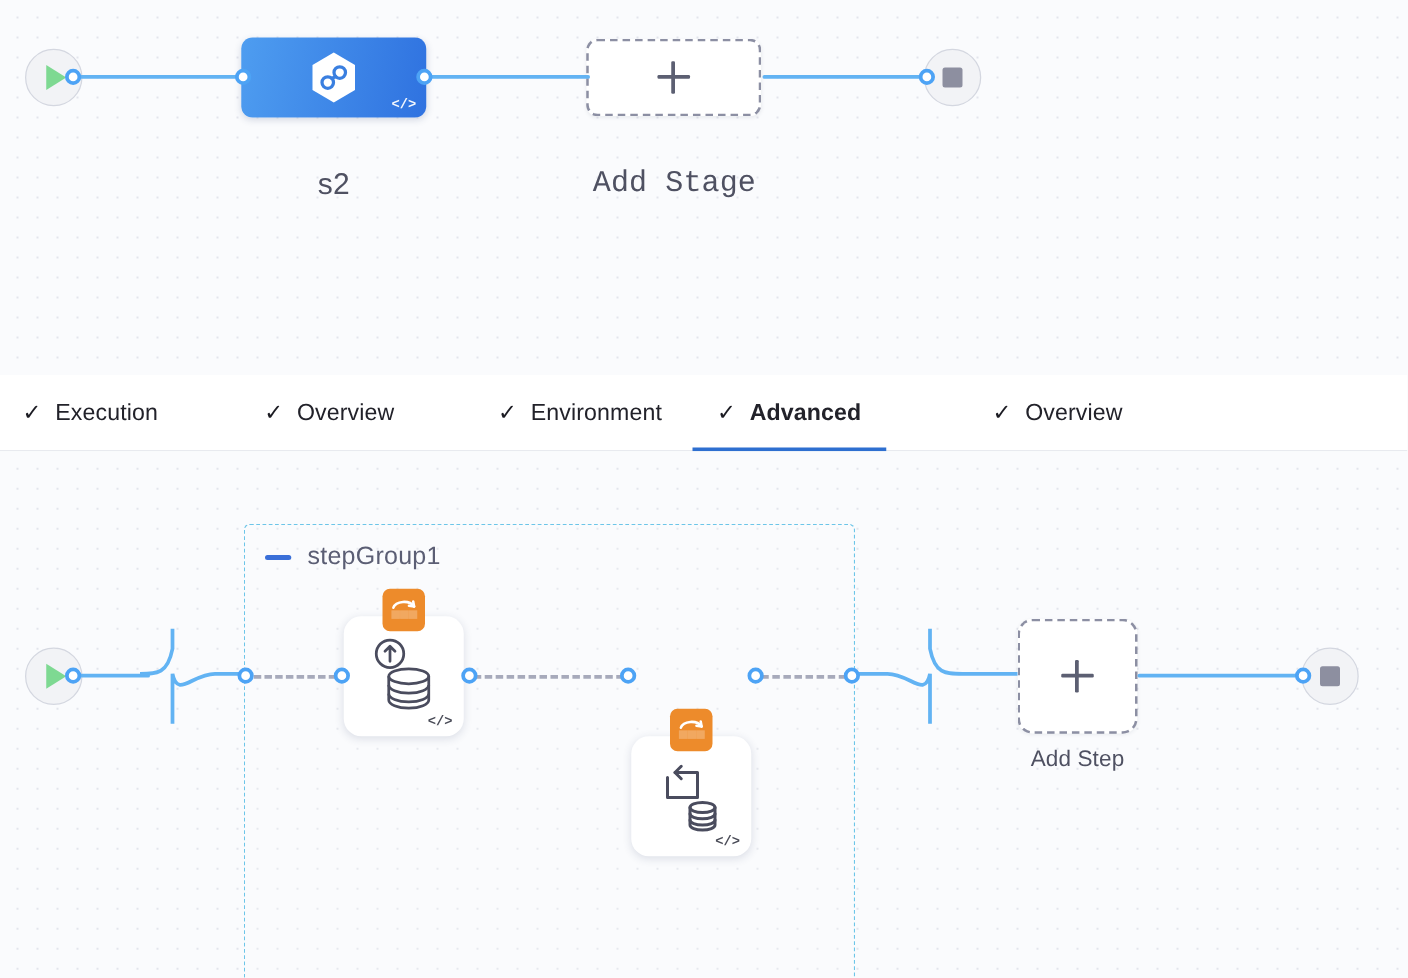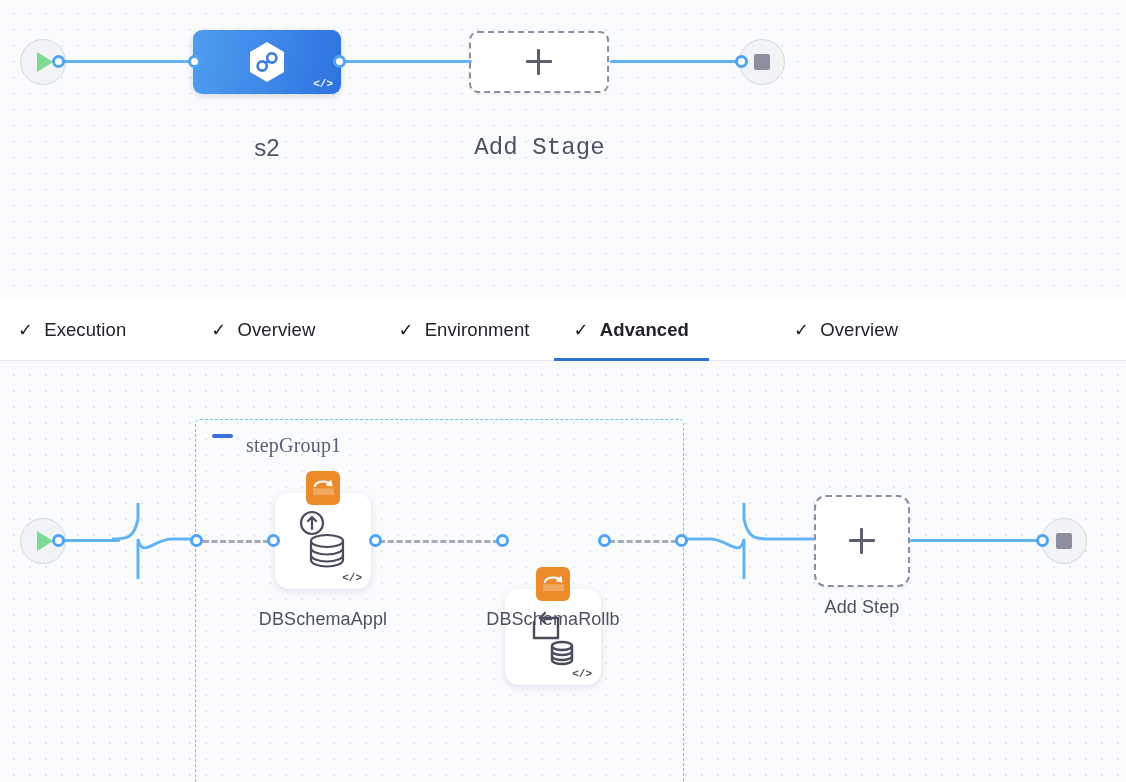--- a/index.html
+++ b/index.html
@@ -109,21 +109,21 @@
     line-height: 1.32; letter-spacing: .1px;
   }
   .node-label.small { font-size: 18px; }
 
   
   .step-group {
     border: 1.6px dashed #6cc5e8;
     border-radius: 5px;
     background: rgba(255,255,255,0.16);
   }
-  .sg-header { display: flex; gap: 13px; font-family: Liberation Serif, serif; }
+  .sg-header { display: flex; align-items: center; gap: 13px; }
   .sg-minus { width: 21px; height: 4px; background: #3a6fd8; border-radius: 2px; cursor: pointer; }
   .sg-title { color: #5b5e74; font-size: 20px; letter-spacing: .2px; }
 
   
   .step-card {
     width: 96px; height: 96px; border-radius: 14px;
     background: #ffffff; box-shadow: 0 2px 7px rgba(45,60,100,.14);
     position: relative; cursor: pointer;
     display: flex; align-items: center; justify-content: center;
   }
@@ -253,21 +253,20 @@
         </g>
       </svg>
       <span class="code-badge">&lt;/&gt;</span>
     </div>
 
     <div class="abs port" style="left:369px; top:173px;"></div>
     <div class="abs link-dashed" style="left:379px; top:179px; width:120px;"></div>
     <div class="abs port" style="left:496px; top:173px;"></div>
 
     <div class="abs node-label small" style="left:241px; top:247px; width:164px;">
-      <div>DBSchemaAppl</div>
     </div>
 
     <div class="abs step-card" style="left:505px; top:132px;">
       <div class="orange-badge">
         <svg viewBox="0 0 26 26" width="24" height="24">
           <path d="M4 11 C6 5, 18 4, 22 10" fill="none" stroke="#ffffff" stroke-width="2.2" stroke-linecap="round"></path>
           <path d="M22 10 L17.5 9.3 M22 10 L21.2 5.6" fill="none" stroke="#ffffff" stroke-width="2.2" stroke-linecap="round"></path>
           <rect x="3" y="14" width="6" height="6" fill="#ffffff" opacity=".25" stroke="#ffffff" stroke-width="1.4"></rect>
           <rect x="10.5" y="14" width="6" height="6" fill="#ffffff" opacity=".25" stroke="#ffffff" stroke-width="1.4"></rect>
           <rect x="18" y="14" width="6" height="6" fill="#ffffff" opacity=".25" stroke="#ffffff" stroke-width="1.4"></rect>
@@ -284,21 +283,20 @@
         </g>
       </svg>
       <span class="code-badge">&lt;/&gt;</span>
     </div>
 
     <div class="abs port" style="left:598px; top:173px;"></div>
     <div class="abs link-dashed" style="left:609px; top:179px; width:68px;"></div>
     <div class="abs port" style="left:675px; top:173px;"></div>
 
     <div class="abs node-label small" style="left:470px; top:247px; width:166px;">
-      <div>DBSchemaRollb</div>
     </div>
 
     <svg class="abs" style="left:682px; top:140px; width:140px; height:80px; z-index:2;" viewBox="0 0 140 80">
       <path d="M0 38 L28 38 C46 38, 58 58, 62 38 L62 78" fill="none" stroke="#62b3f3" stroke-width="3"></path>
       <path d="M62 2 L62 18 C66 38, 74 38, 88 38 L132 38" fill="none" stroke="#62b3f3" stroke-width="3"></path>
     </svg>
 
     <div class="abs add-box add-step-box" style="left:814px; top:134px;">
       <span class="plus"></span>
     </div>

